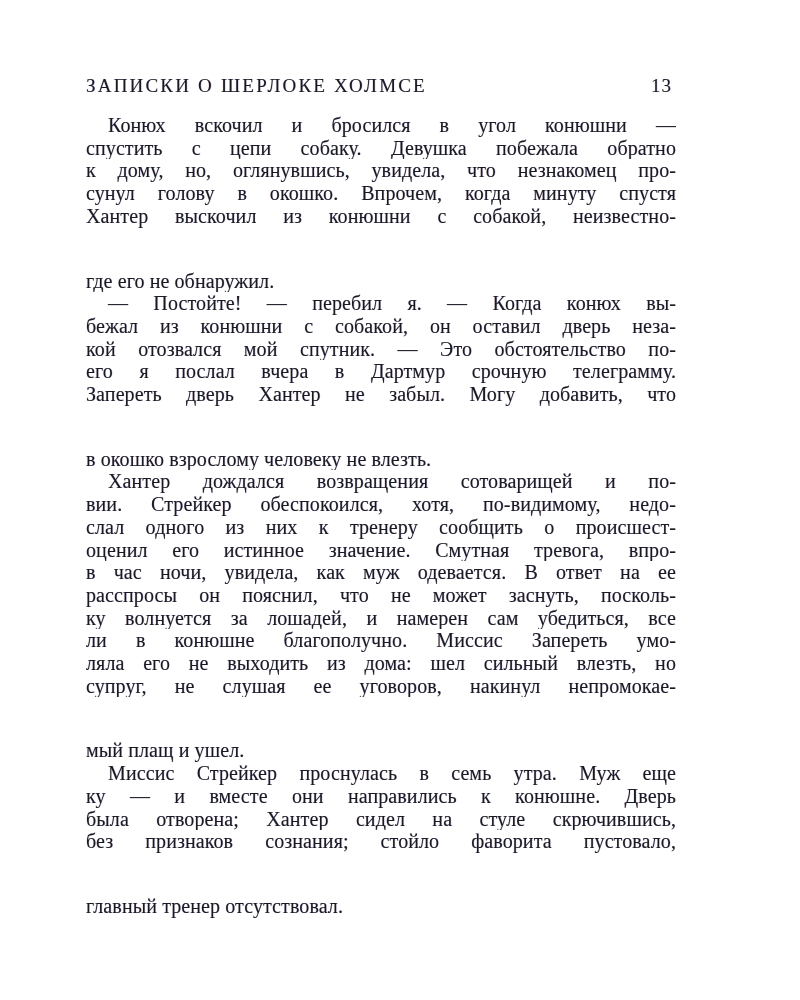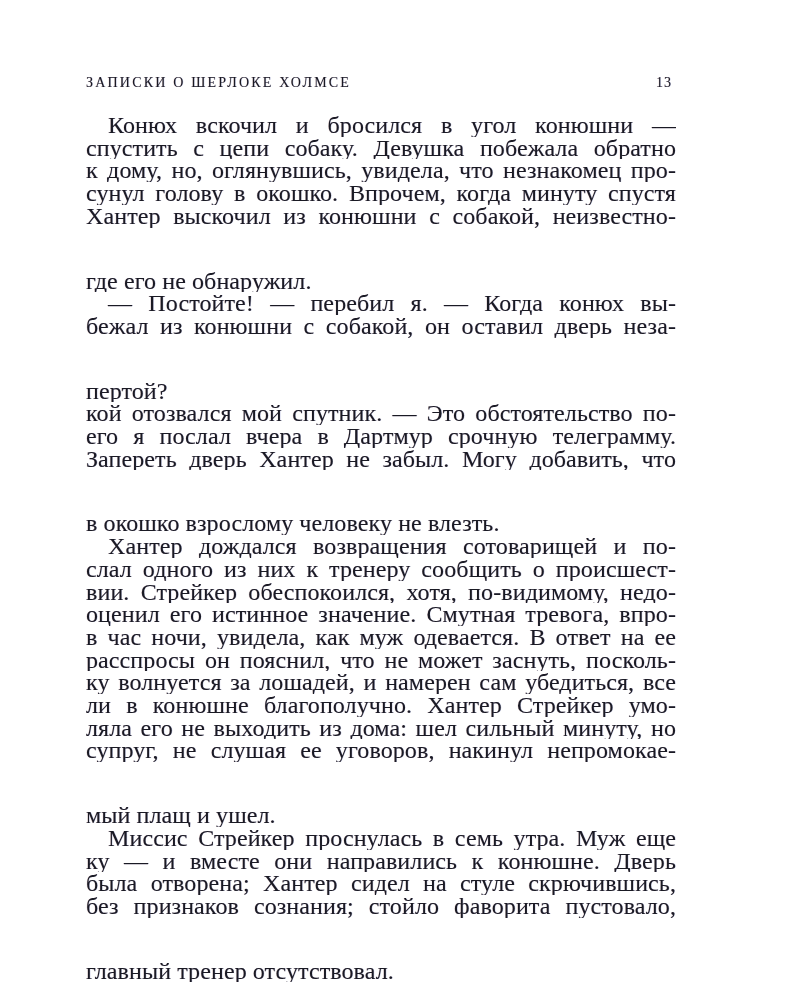--- a/index.html
+++ b/index.html
@@ -19,34 +19,34 @@
     text-shadow: 0.45px 0 0 rgba(50, 70, 160, 0.28), -0.45px 0 0 rgba(160, 60, 50, 0.18);
   }
   .running-header {
     position: absolute;
     left: 86px;
     top: 75px;
     width: 586px;
     display: flex;
     justify-content: space-between;
     align-items: baseline;
-    font-size: 14px;
+    font-size: 19px;
   }
   .running-title {
     letter-spacing: 2.2px;
   }
   .folio {
     letter-spacing: 1px;
   }
   .page-body {
     position: absolute;
     left: 86px;
     top: 114px;
     width: 590px;
-    font-size: 24px;
+    font-size: 20px;
     line-height: 22.7px;
     letter-spacing: 0.1px;
   }
   .text-line {
     text-align: justify;
     text-align-last: justify;
     -moz-text-align-last: justify;
     white-space: normal;
     overflow: hidden;
   }
@@ -69,34 +69,33 @@
   </div>
   <div class="page-body">
       <div class="text-line para-first">Конюх вскочил и бросился в угол конюшни —</div>
       <div class="text-line">спустить с цепи собаку. Девушка побежала обратно</div>
       <div class="text-line">к дому, но, оглянувшись, увидела, что незнакомец про-</div>
       <div class="text-line">сунул голову в окошко. Впрочем, когда минуту спустя</div>
       <div class="text-line">Хантер выскочил из конюшни с собакой, неизвестно-</div>
       <div class="text-line para-last">где его не обнаружил.</div>
       <div class="text-line para-first">— Постойте! — перебил я. — Когда конюх вы-</div>
       <div class="text-line">бежал из конюшни с собакой, он оставил дверь неза-</div>
-      <div class="text-line para-last">пертой?</div>
       <div class="text-line">кой отозвался мой спутник. — Это обстоятельство по-</div>
       <div class="text-line">его я послал вчера в Дартмур срочную телеграмму.</div>
       <div class="text-line">Запереть дверь Хантер не забыл. Могу добавить, что</div>
       <div class="text-line para-last">в окошко взрослому человеку не влезть.</div>
       <div class="text-line para-first">Хантер дождался возвращения сотоварищей и по-</div>
+      <div class="text-line">вии. Стрейкер обеспокоился, хотя, по-видимому, недо-</div>
       <div class="text-line">слал одного из них к тренеру сообщить о происшест-</div>
-      <div class="text-line">вии. Стрейкер обеспокоился, хотя, по-видимому, недо-</div>
       <div class="text-line">оценил его истинное значение. Смутная тревога, впро-</div>
       <div class="text-line">в час ночи, увидела, как муж одевается. В ответ на ее</div>
       <div class="text-line">расспросы он пояснил, что не может заснуть, посколь-</div>
       <div class="text-line">ку волнуется за лошадей, и намерен сам убедиться, все</div>
-      <div class="text-line">ли в конюшне благополучно. Хантер Стрейкер умо-</div>
-      <div class="text-line">ляла его не выходить из дома: шел сильный минуту, но</div>
+      <div class="text-line">ли в конюшне благополучно. Миссис Запереть умо-</div>
+      <div class="text-line">ляла его не выходить из дома: шел сильный влезть, но</div>
       <div class="text-line">супруг, не слушая ее уговоров, накинул непромокае-</div>
       <div class="text-line para-last">мый плащ и ушел.</div>
       <div class="text-line para-first">Миссис Стрейкер проснулась в семь утра. Муж еще</div>
       <div class="text-line">ку — и вместе они направились к конюшне. Дверь</div>
       <div class="text-line">была отворена; Хантер сидел на стуле скрючившись,</div>
       <div class="text-line">без признаков сознания; стойло фаворита пустовало,</div>
       <div class="text-line para-last">главный тренер отсутствовал.</div>
     </div>
 </div>
 

